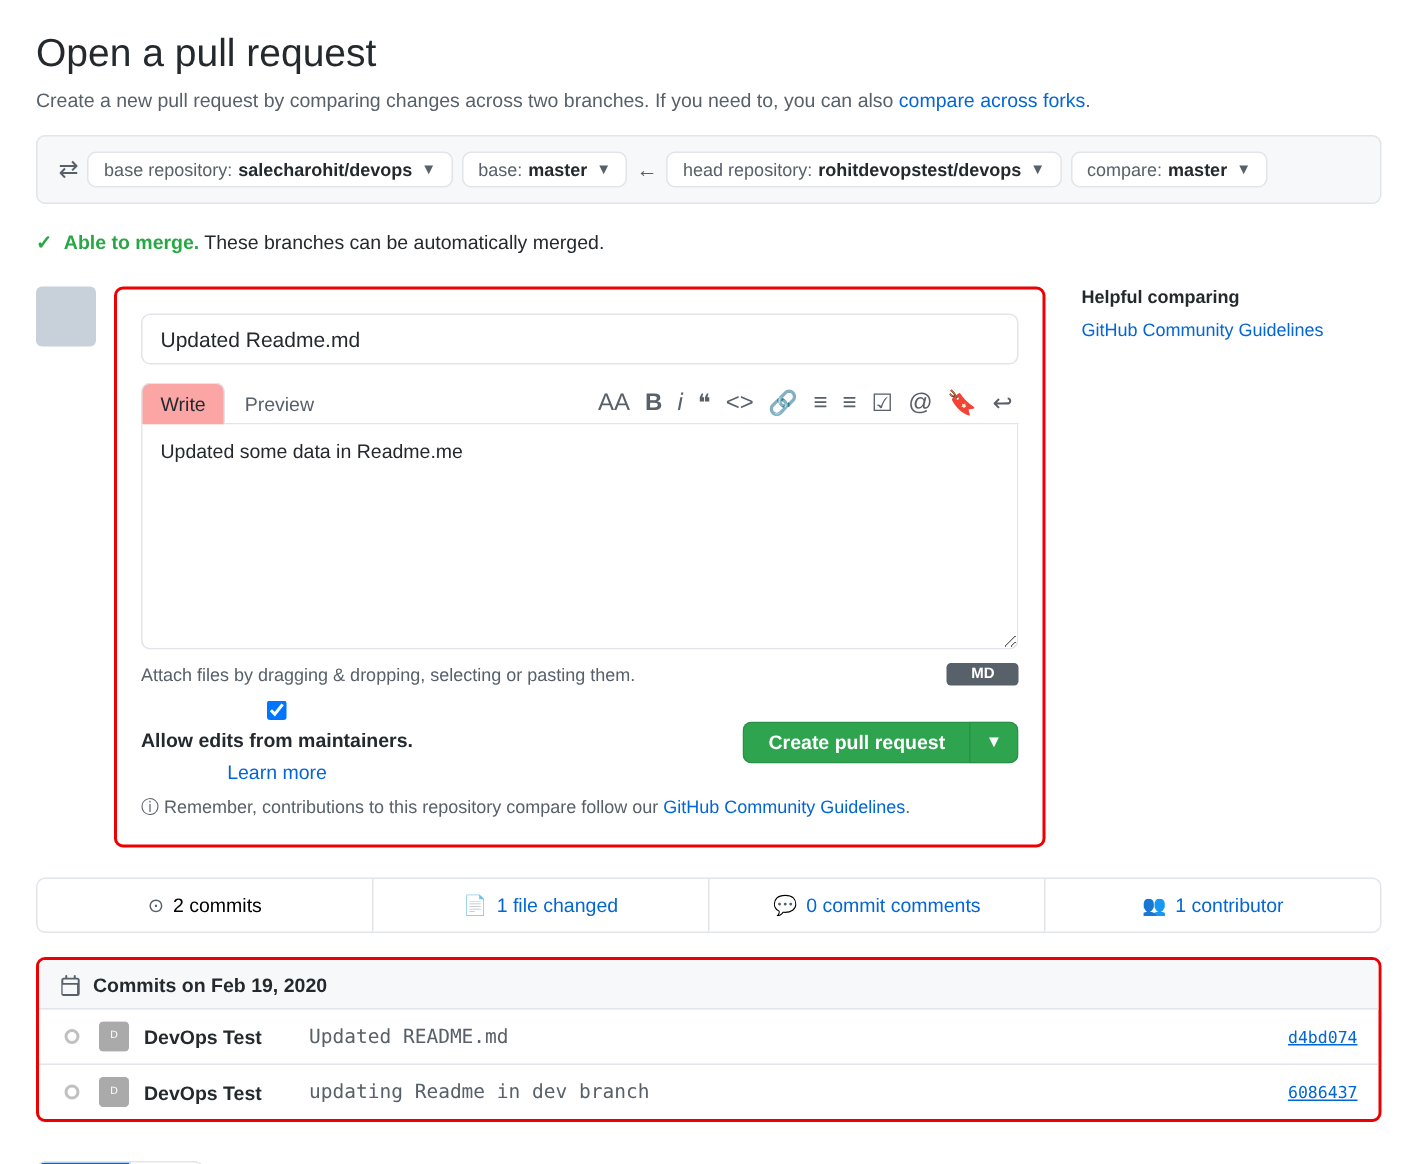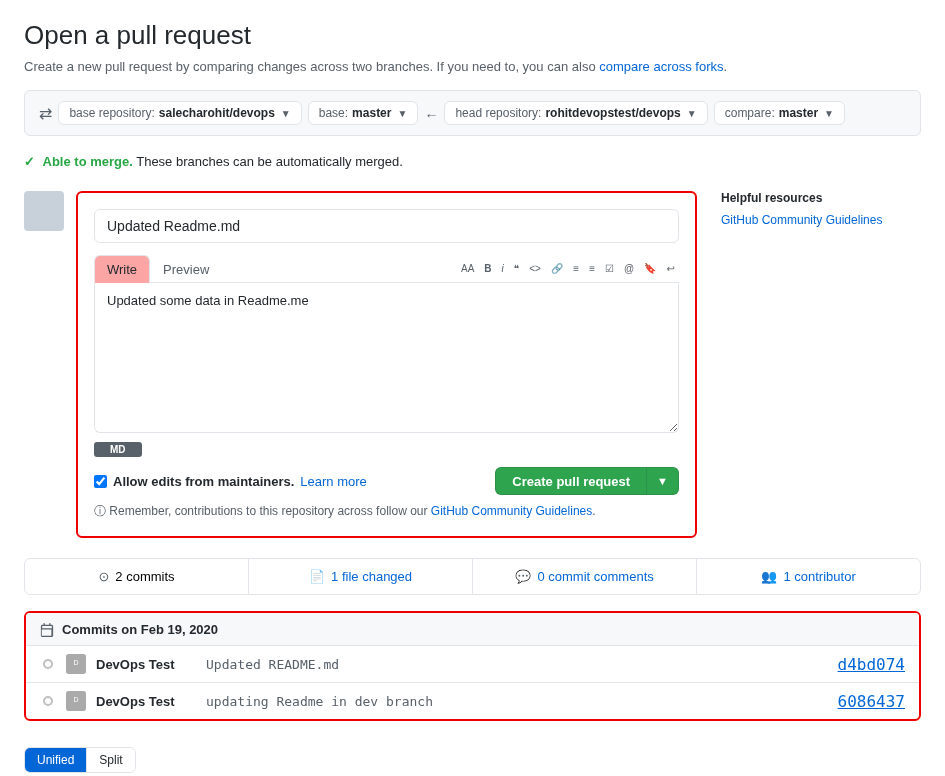--- a/index.html
+++ b/index.html
@@ -116,21 +116,21 @@
       font-weight: 500;
     }
     .tab.inactive { color: #586069; }
     .toolbar-icons {
       margin-left: auto;
       display: flex;
       align-items: center;
       gap: 10px;
       padding-right: 4px;
       color: #586069;
-      font-size: 10px;
+      font-size: 16px;
     }
     .toolbar-icons span { cursor: pointer; }
 
     
     .pr-body-textarea {
       width: 100%;
       min-height: 150px;
       padding: 10px 12px;
       font-size: 13px;
       border: 1px solid #e1e4e8;
@@ -165,20 +165,21 @@
       justify-content: space-between;
       margin-top: 10px;
     }
     .maintainers-row label {
       display: flex;
       align-items: center;
       gap: 6px;
       font-size: 13px;
       font-weight: 600;
       cursor: pointer;
+      flex-direction: column;
     }
     .maintainers-row .learn-more { color: #0366d6; text-decoration: none; font-weight: 400; }
 
     
     .create-btn-group {
       display: inline-flex;
       align-items: stretch;
     }
     .create-btn-main {
       background: #2ea44f;
@@ -314,21 +315,21 @@
       flex-shrink: 0;
     }
     .commit-message {
       flex: 1;
       font-size: 13px;
       color: #586069;
       font-family: "SFMono-Regular", Consolas, monospace;
     }
     .commit-hash {
       font-family: "SFMono-Regular", Consolas, monospace;
-      font-size: 16px;
+      font-size: 11px;
       color: #0366d6;
       margin-left: auto;
       flex-shrink: 0;
     }
 
     
     .file-changes-bar {
       display: flex;
       align-items: center;
       justify-content: space-between;
@@ -435,45 +436,46 @@
             <span>☑</span>
             <span>@</span>
             <span>🔖</span>
             <span>↩</span>
           </div>
         </div>
 
         <textarea class="pr-body-textarea" style="">Updated some data in Readme.me</textarea>
 
         <div class="attach-hint">
+          <span>Attach files by dragging &amp; dropping, selecting or pasting them.</span>
           <span class="md-icon">MD</span>
         </div>
 
         <div class="maintainers-row">
           <label>
             <input type="checkbox" checked="" style="">
             <span>Allow edits from maintainers.</span>
             <a href="#" class="learn-more">Learn more</a>
           </label>
           <div class="create-btn-group">
             <button class="create-btn-main">Create pull request</button>
             <button class="create-btn-dropdown">▼</button>
           </div>
         </div>
 
         <div class="community-note">
-          ⓘ <span>Remember, contributions to this repository across follow our</span>
+          ⓘ <span>Remember, contributions to this repository compare follow our</span>
           <a href="#">GitHub Community Guidelines</a>.
         </div>
       </div>
     </div>
   </div>
 
   <div class="sidebar">
-    <div class="sidebar-section-title">Helpful resources</div>
+    <div class="sidebar-section-title">Helpful comparing</div>
     <a href="#" class="sidebar-link">GitHub Community Guidelines</a>
   </div>
 </div>
 
 <div class="stats-bar">
   <div class="stat-item">
     <span class="stat-icon">⊙</span>
     <a href="#" style="color:#000000; text-decoration:none;">2 commits</a>
   </div>
   <div class="stat-item">

